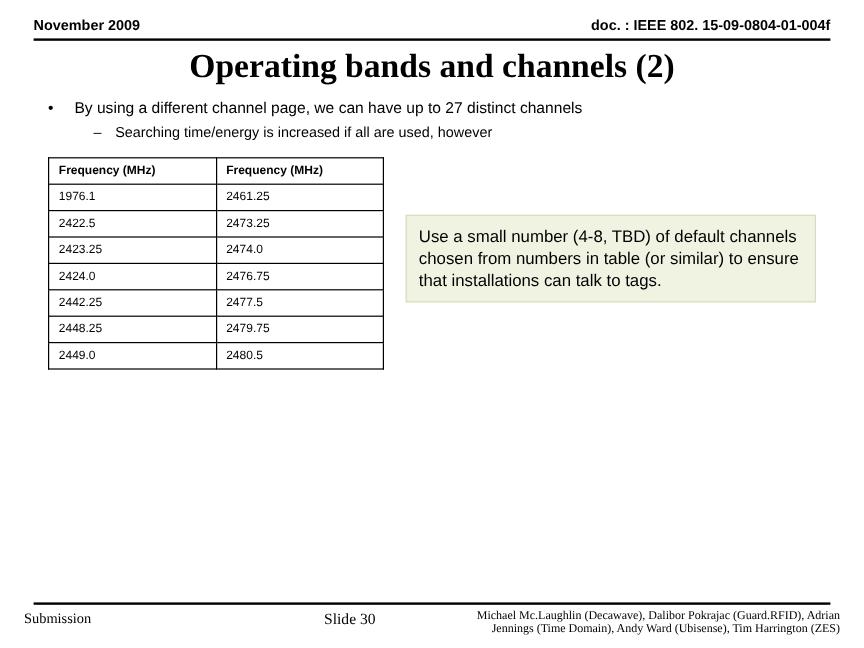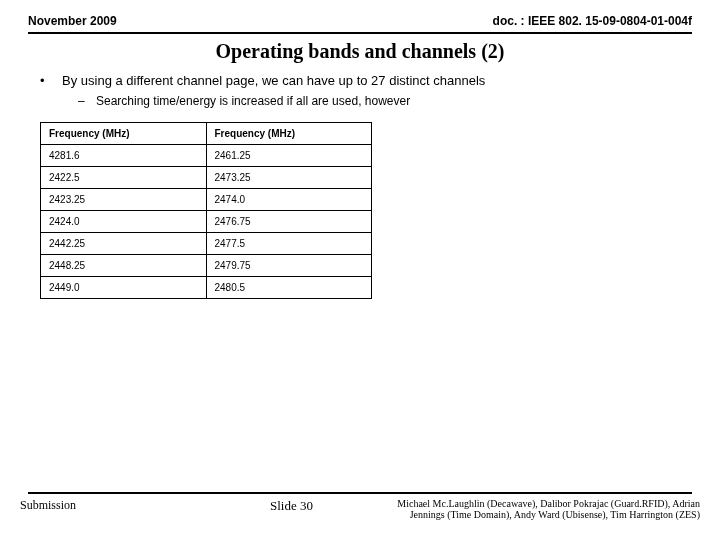--- a/index.html
+++ b/index.html
@@ -21,21 +21,21 @@
     font-size: 12px;
   }
   .header-rule {
     margin: 0 28px;
     border: none;
     border-top: 2px solid #000;
   }
   .title {
     font-family: "Times New Roman", Times, serif;
     font-weight: bold;
-    font-size: 20px;
+    font-size: 28px;
     text-align: center;
     padding: 6px 0 10px 0;
   }
   .body {
     padding: 0 40px;
   }
   .bullet-row {
     display: flex;
     font-size: 13px;
     margin-bottom: 6px;
@@ -55,21 +55,21 @@
     flex-shrink: 0;
   }
   .content-row {
     display: flex;
     gap: 18px;
     align-items: flex-start;
   }
   .freq-table {
     border-collapse: collapse;
     font-size: 10px;
-    width: 332px;
+    width: 280px;
   }
   .freq-table th, .freq-table td {
     border: 1.5px solid #000;
     padding: 5px 8px;
     text-align: left;
     font-weight: normal;
   }
   .freq-table th {
     font-weight: bold;
   }
@@ -80,21 +80,21 @@
   .note-box {
     background: #f0f3e2;
     border: 1px solid #d8dcc0;
     padding: 8px 10px;
     font-size: 14px;
     line-height: 1.3;
     margin-bottom: 10px;
   }
   .footer {
     position: absolute;
-    left: 0; right: 0; bottom: 20px;
+    left: 0; right: 0; bottom: 10px;
     padding: 0 20px;
   }
   .footer-rule {
     margin: 0 8px 4px 8px;
     border: none;
     border-top: 2px solid #000;
   }
   .footer-row {
     display: flex;
     justify-content: space-between;
@@ -143,21 +143,21 @@
 
     <table class="freq-table">
       <thead>
         <tr>
           <th>Frequency (MHz)</th>
           <th>Frequency (MHz)</th>
         </tr>
       </thead>
       <tbody>
         <tr>
-          <td>4281.6</td>
+          <td>1976.1</td>
           <td>2461.25</td>
         </tr>
         <tr>
           <td>2422.5</td>
           <td>2473.25</td>
         </tr>
         <tr>
           <td>2423.25</td>
           <td>2474.0</td>
         </tr>
@@ -174,20 +174,21 @@
           <td>2479.75</td>
         </tr>
         <tr>
           <td>2449.0</td>
           <td>2480.5</td>
         </tr>
       </tbody>
     </table>
 
     <div class="notes">
+      <div class="note-box">Use a small number (4-8, TBD) of default channels chosen from numbers in table (or similar) to ensure that installations can talk to tags.</div>
     </div>
 
   </div>
 </div>
 
 <div class="footer">
   <hr class="footer-rule">
   <div class="footer-row">
     <div class="footer-left">Submission</div>
     <div class="footer-center">Slide 30</div>

